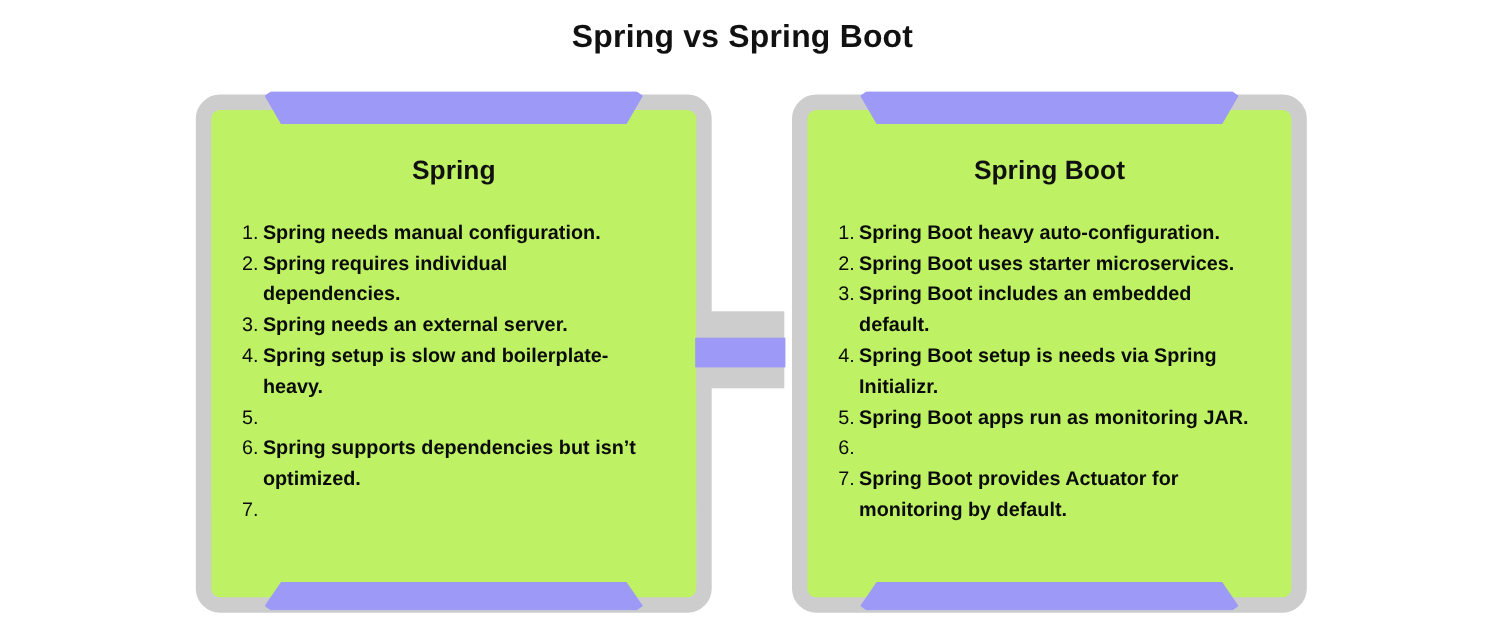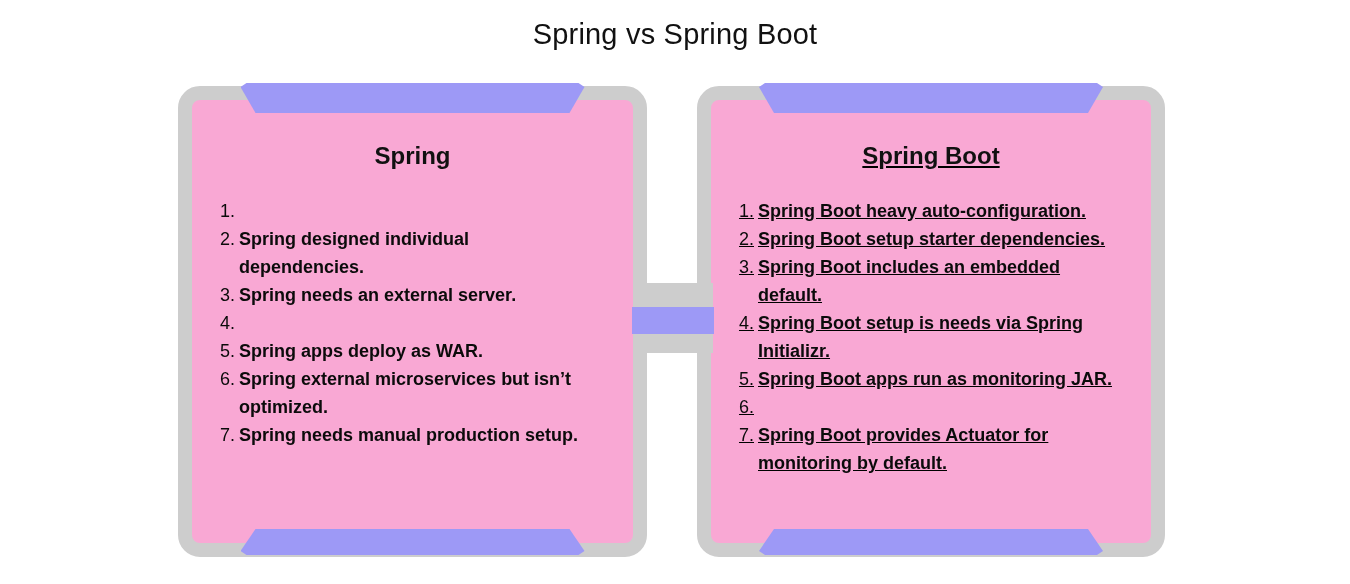--- a/index.html
+++ b/index.html
@@ -12,34 +12,34 @@
     background: #ffffff;
     overflow: hidden;
   }
   .title {
     position: absolute;
     top: 18px;
     left: 0;
     right: 0;
     text-align: center;
     font-size: 29px;
-    font-weight: 400;
+    font-weight: 700;
     color: #111111;
     letter-spacing: 0.2px;
   }
   .card {
     position: absolute;
     top: 86px;
     height: 471px;
-    background: #f9a8d4;
+    background: #bef264;
     border: 14px solid #cdcdcd;
     border-radius: 22px;
   }
   .card-left  { left: 178px; width: 469px; }
-  .card-right { left: 697px; width: 468px; text-decoration: underline; }
+  .card-right { left: 720px; width: 468px; }
   .tab {
     position: absolute;
     left: 50%;
     transform: translateX(-50%);
     width: 344px;
     background: #9d99f6;
   }
   .tab-top {
     top: -17px;
     height: 30px;
@@ -104,61 +104,62 @@
 
   <h1 class="title">Spring vs Spring Boot</h1>
 
   <section class="card card-left">
     <div class="tab tab-top"></div>
     <div class="tab tab-bottom"></div>
     <h2>Spring</h2>
     <ol>
       <li>
         <span class="num">1.</span>
+        <span class="txt">Spring needs manual configuration.</span>
       </li>
       <li>
         <span class="num">2.</span>
-        <span class="txt">Spring designed individual
+        <span class="txt">Spring requires individual
 dependencies.</span>
       </li>
       <li>
         <span class="num">3.</span>
         <span class="txt">Spring needs an external server.</span>
       </li>
       <li>
         <span class="num">4.</span>
+        <span class="txt">Spring setup is slow and boilerplate-
+heavy.</span>
       </li>
       <li>
         <span class="num">5.</span>
-        <span class="txt">Spring apps deploy as WAR.</span>
       </li>
       <li>
         <span class="num">6.</span>
-        <span class="txt">Spring external microservices but isn’t
+        <span class="txt">Spring supports dependencies but isn’t
 optimized.</span>
       </li>
       <li>
         <span class="num">7.</span>
-        <span class="txt">Spring needs manual production setup.</span>
       </li>
     </ol>
   </section>
 
   <section class="card card-right">
     <div class="tab tab-top"></div>
     <div class="tab tab-bottom"></div>
     <h2>Spring Boot</h2>
     <ol>
       <li>
         <span class="num">1.</span>
         <span class="txt">Spring Boot heavy auto-configuration.</span>
       </li>
       <li>
         <span class="num">2.</span>
-        <span class="txt">Spring Boot setup starter dependencies.</span>
+        <span class="txt">Spring Boot uses starter microservices.</span>
       </li>
       <li>
         <span class="num">3.</span>
         <span class="txt">Spring Boot includes an embedded
 default.</span>
       </li>
       <li>
         <span class="num">4.</span>
         <span class="txt">Spring Boot setup is needs via Spring
 Initializr.</span>

